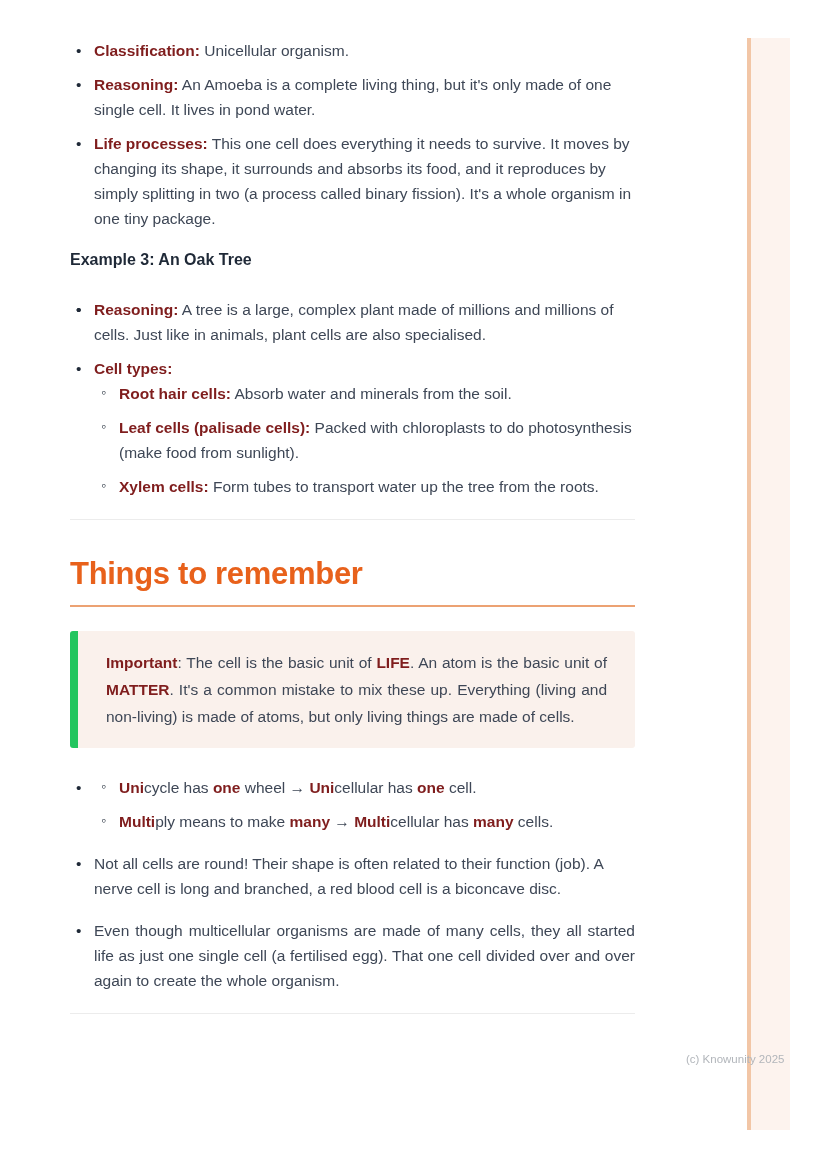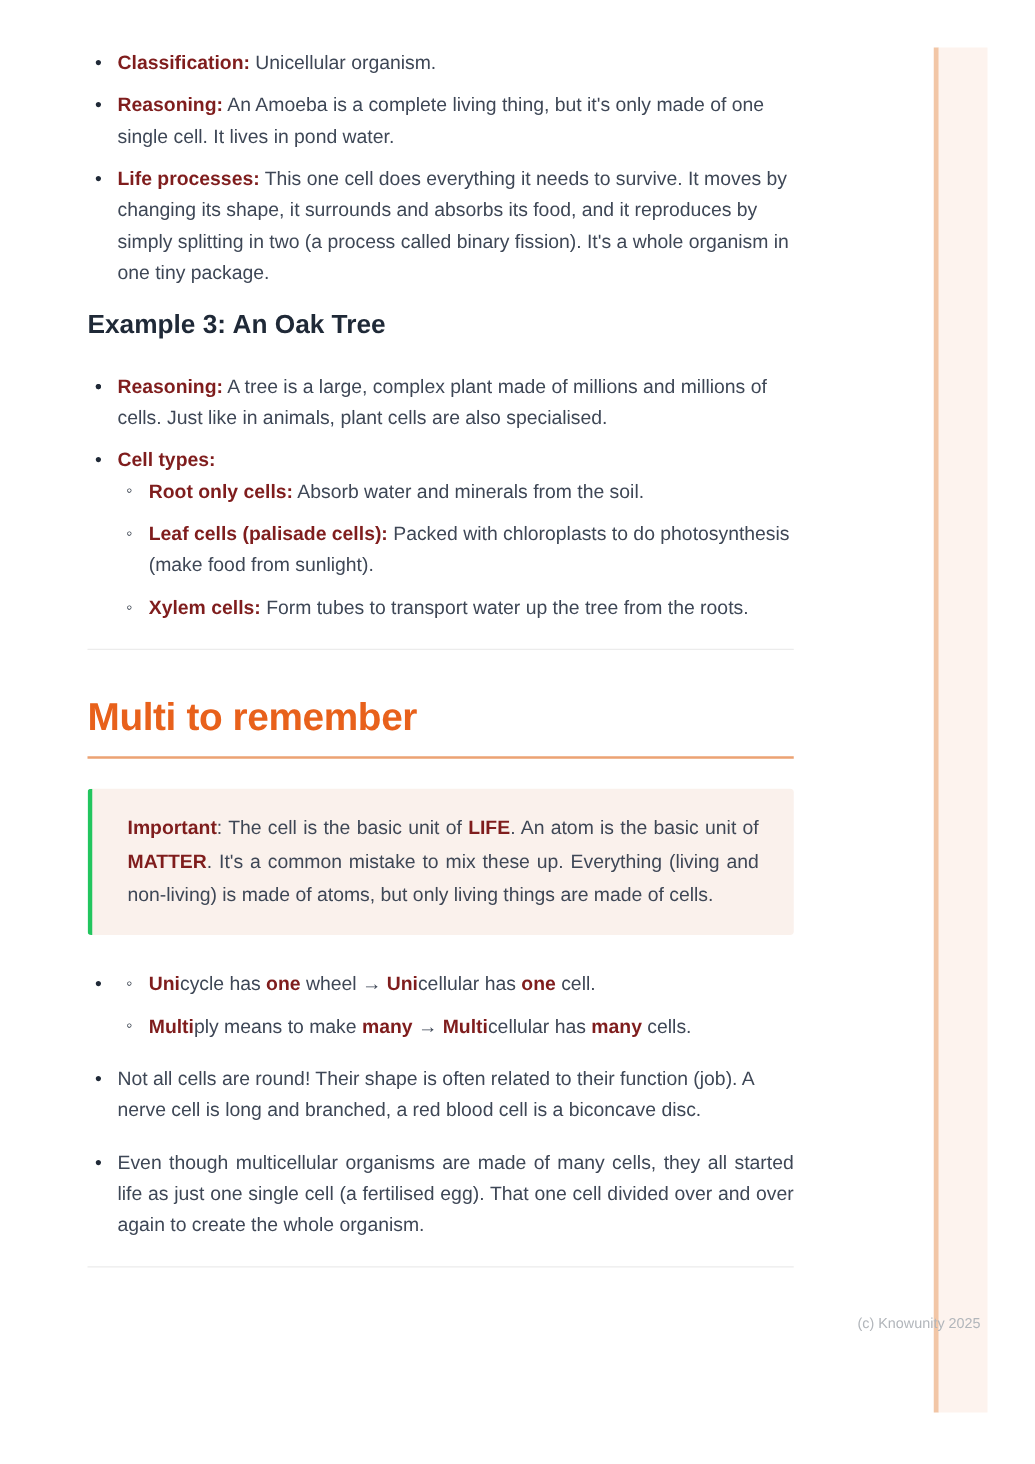--- a/index.html
+++ b/index.html
@@ -22,37 +22,37 @@
   li.b1 { position: relative; padding-left: 24px; margin-bottom: 9px; }
   ul.loose > li.b1 { margin-bottom: 17px; }
   ul > li:last-child { margin-bottom: 0; }
   .m1 { position: absolute; left: 6px; top: 0; color: #1F2937; }
   ul.lvl2 { margin: 0; }
   ul.lvl2.spaced { margin-top: 17px; }
   li.b2 { position: relative; padding-left: 25px; margin-bottom: 9px; }
   .m2 { position: absolute; left: 7px; top: -1px; color: #1F2937; font-size: 14px; }
 
   h3 {
-    font-size: 21px; line-height: 22px; font-weight: 700;
+    font-size: 16px; line-height: 22px; font-weight: 700;
     color: #1F2937; margin: 18px 0 26px;
   }
   h1 {
     font-size: 31px; line-height: 36px; font-weight: 700;
     color: #E8611B; letter-spacing: -0.3px;
     margin: 36px 0 0; padding-bottom: 13px;
     border-bottom: 2px solid #ECA273;
   }
   hr.divider {
     border: none; border-top: 1.5px solid #ECECEC;
     margin: 20px 0 0;
   }
   .callout {
     margin-top: 24px;
     background: #FAF1EC;
-    border-left: 4px solid #22c55e;
+    border-left: 8px solid #22c55e;
     border-radius: 3px;
     padding: 18px 28px;
   }
   .callout p { margin: 0; line-height: 27px; text-align: justify; }
   ul.loose { margin-top: 27px; }
   .justify { text-align: justify; }
 
   .edge-line {
     position: absolute; left: 747px; top: 38px;
     width: 4px; height: 1092px; background: #F2C6A6; z-index: 1;
@@ -95,37 +95,37 @@
     <li class="b1">
       <span class="m1">•</span>
       <span><strong>Reasoning:</strong> A tree is a large, complex plant made of millions and millions of cells. Just like in animals, plant cells are also specialised.</span>
     </li>
     <li class="b1">
       <span class="m1">•</span>
       <span><strong>Cell types:</strong></span>
       <ul class="lvl2">
         <li class="b2">
           <span class="m2">◦</span>
-          <span><strong>Root only cells:</strong> Absorb water and minerals from the soil.</span>
+          <span><strong>Root hair cells:</strong> Absorb water and minerals from the soil.</span>
         </li>
         <li class="b2">
           <span class="m2">◦</span>
           <span><strong>Leaf cells (palisade cells):</strong> Packed with chloroplasts to do photosynthesis (make food from sunlight).</span>
         </li>
         <li class="b2">
           <span class="m2">◦</span>
           <span><strong>Xylem cells:</strong> Form tubes to transport water up the tree from the roots.</span>
         </li>
       </ul>
     </li>
   </ul>
 
   <hr class="divider">
 
-  <h1>Multi to remember</h1>
+  <h1>Things to remember</h1>
 
   <div class="callout">
     <p><strong>Important</strong>: The cell is the basic unit of <strong>LIFE</strong>. An atom is the basic unit of <strong>MATTER</strong>. It's a common mistake to mix these up. Everything (living and non-living) is made of atoms, but only living things are made of cells.</p>
   </div>
 
   <ul class="lvl1 loose">
     <li class="b1 justify">
       <span class="m1">•</span>
       <ul class="lvl2 spaced">
         <li class="b2" style="text-align:left">

